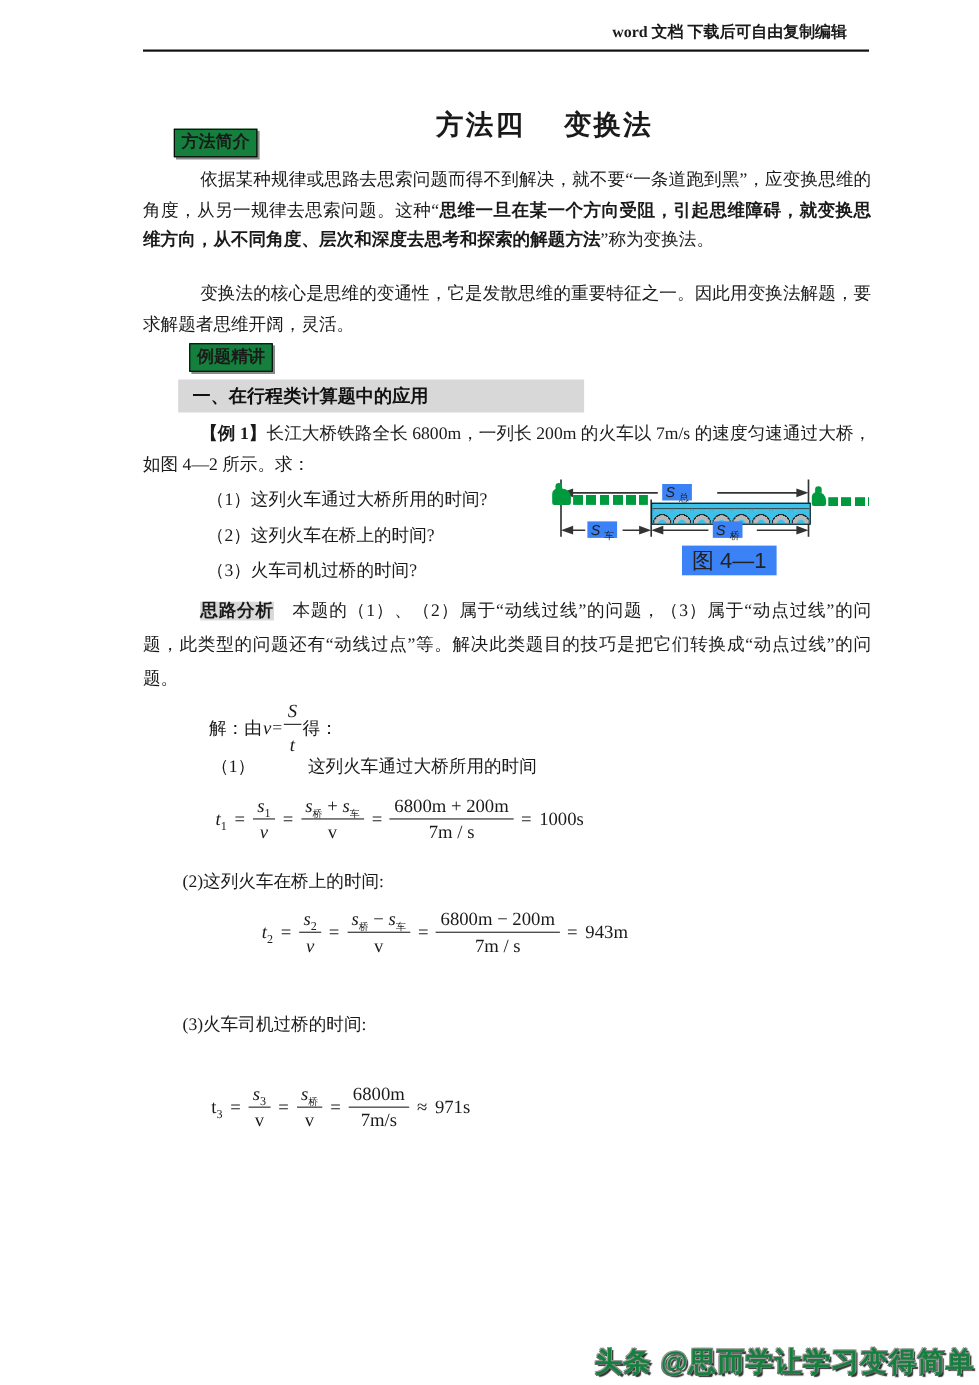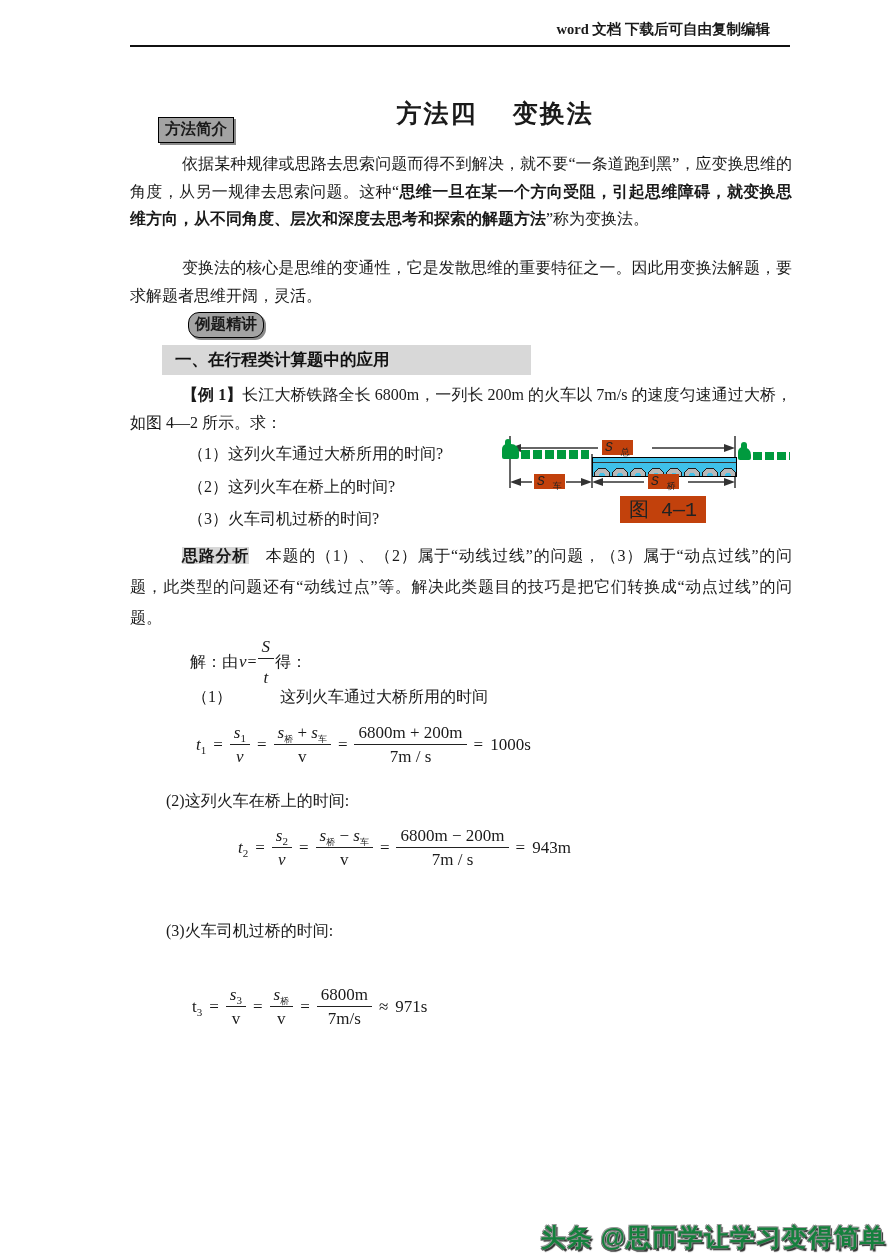--- a/index.html
+++ b/index.html
@@ -6,21 +6,21 @@
   .page{
     position:relative;width:890px;height:1259px;margin:0 auto;background:#ffffff;
     font-family:"Liberation Serif","DejaVu Serif",serif;color:#1a1a1a;overflow:hidden;
   }
   .abs{position:absolute;}
   .b{font-weight:bold;}
   .para{font-size:16px;line-height:27.5px;text-align:justify;}
   .indent{text-indent:52px;}
   .boxed{
     border:1px solid #000;box-shadow:2px 2px 0 #8a8a8a;
-    padding:1px 6px 2px 6px;font-weight:bold;font-size:15.5px;background:#a3a3a3;
+    padding:1px 6px 2px 6px;font-weight:bold;font-size:15.5px;background:#15803d;
   }
   .hl{background:#d8d8d8;}
   .sectionbar{
     background:#d8d8d8;font-weight:bold;font-size:16.5px;padding:4px 8px 4px 13px;
     color:#111;
   }
   
   .header-note{font-size:14.5px;font-weight:bold;}
   .rule{background:#111;}
   .title{font-size:25px;letter-spacing:2px;text-align:center;}
@@ -33,22 +33,22 @@
   .frac{display:inline-flex;flex-direction:column;text-align:center;vertical-align:middle;line-height:1.25;}
   .frac .num{display:block;border-bottom:1px solid #222;padding:0 4px 1px 4px;}
   .frac .den{display:block;padding:1px 4px 0 4px;}
   sub{font-size:11px;line-height:0;}
   sub.cs{font-size:9px;font-style:normal;}
   .tabgap{display:inline-block;width:48px;}
   
   .figure{width:288px;height:92px;}
   .figure svg{position:absolute;left:0;top:0;}
   .figlabel{
-    position:absolute;background:#c2410c;padding:0 3px;font-size:13px;
-    font-family:Liberation Mono, monospace;font-style:italic;color:#222;
+    position:absolute;background:#3b82f6;padding:0 3px;font-size:13px;
+    font-family:Liberation Sans, sans-serif;font-style:italic;color:#222;
   }
   .figlabel sub{font-size:9px;font-style:normal;}
   .figcaption{position:absolute;font-size:20px;font-style:normal;text-align:center;}
   .bridge{
     position:absolute;border:1px solid #000;overflow:hidden;background:#3ec1e9;
   }
   .bridge .deck{height:4px;background:#3ec1e9;border-bottom:1px solid #333;}
   .bridge .arches{
     height:13px;background-color:#3ec1e9;
     background-image:radial-gradient(circle at 50% 100%, #3ec1e9 0 3.5px, #b9b9b9 3.5px 7.5px, #1a1a1a 7.5px 8.5px, rgba(0,0,0,0) 8.5px);
@@ -85,21 +85,21 @@
   <div class="abs rule" style="left:130px;top:45px;width:660px;height:2px;"></div>
 
   <div class="abs title b" style="left:165px;top:74px;width:660px;margin-top:23px;">方法四　 变换法</div>
 
   <div class="abs boxed" style="left:158px;top:117px;">方法简介</div>
 
   <div class="abs para indent" style="left:130px;top:150px;width:662px;"><span>依据某种规律或思路去思索问题而得不到解决，就不要“一条道跑到黑”，应变换思维的角度，从另一规律去思索问题。这种“</span><span class="b">思维一旦在某一个方向受阻，引起思维障碍，就变换思维方向，从不同角度、层次和深度去思考和探索的解题方法</span><span>”称为变换法。</span></div>
 
   <div class="abs para indent" style="left:130px;top:254px;width:662px;">变换法的核心是思维的变通性，它是发散思维的重要特征之一。因此用变换法解题，要求解题者思维开阔，灵活。</div>
 
-  <div class="abs boxed" style="left:188px;top:312px;border-radius:11px;">例题精讲</div>
+  <div class="abs boxed" style="left:172px;top:312px;">例题精讲</div>
 
   <div class="abs sectionbar" style="left:162px;top:345px;width:348px;">一、在行程类计算题中的应用</div>
 
   <div class="abs para indent" style="left:130px;top:381px;width:662px;"><span class="b">【例 1】</span><span>长江大桥铁路全长 6800m，一列长 200m 的火车以 7m/s 的速度匀速通过大桥，如图 4—2 所示。求：</span></div>
 
   <div class="abs qline" style="left:188px;top:444px;">（1）这列火车通过大桥所用的时间?</div>
   <div class="abs qline" style="left:188px;top:477px;">（2）这列火车在桥上的时间?</div>
   <div class="abs qline" style="left:188px;top:509px;">（3）火车司机过桥的时间?</div>
 
   <div class="abs figure" style="left:502px;top:428px;">

